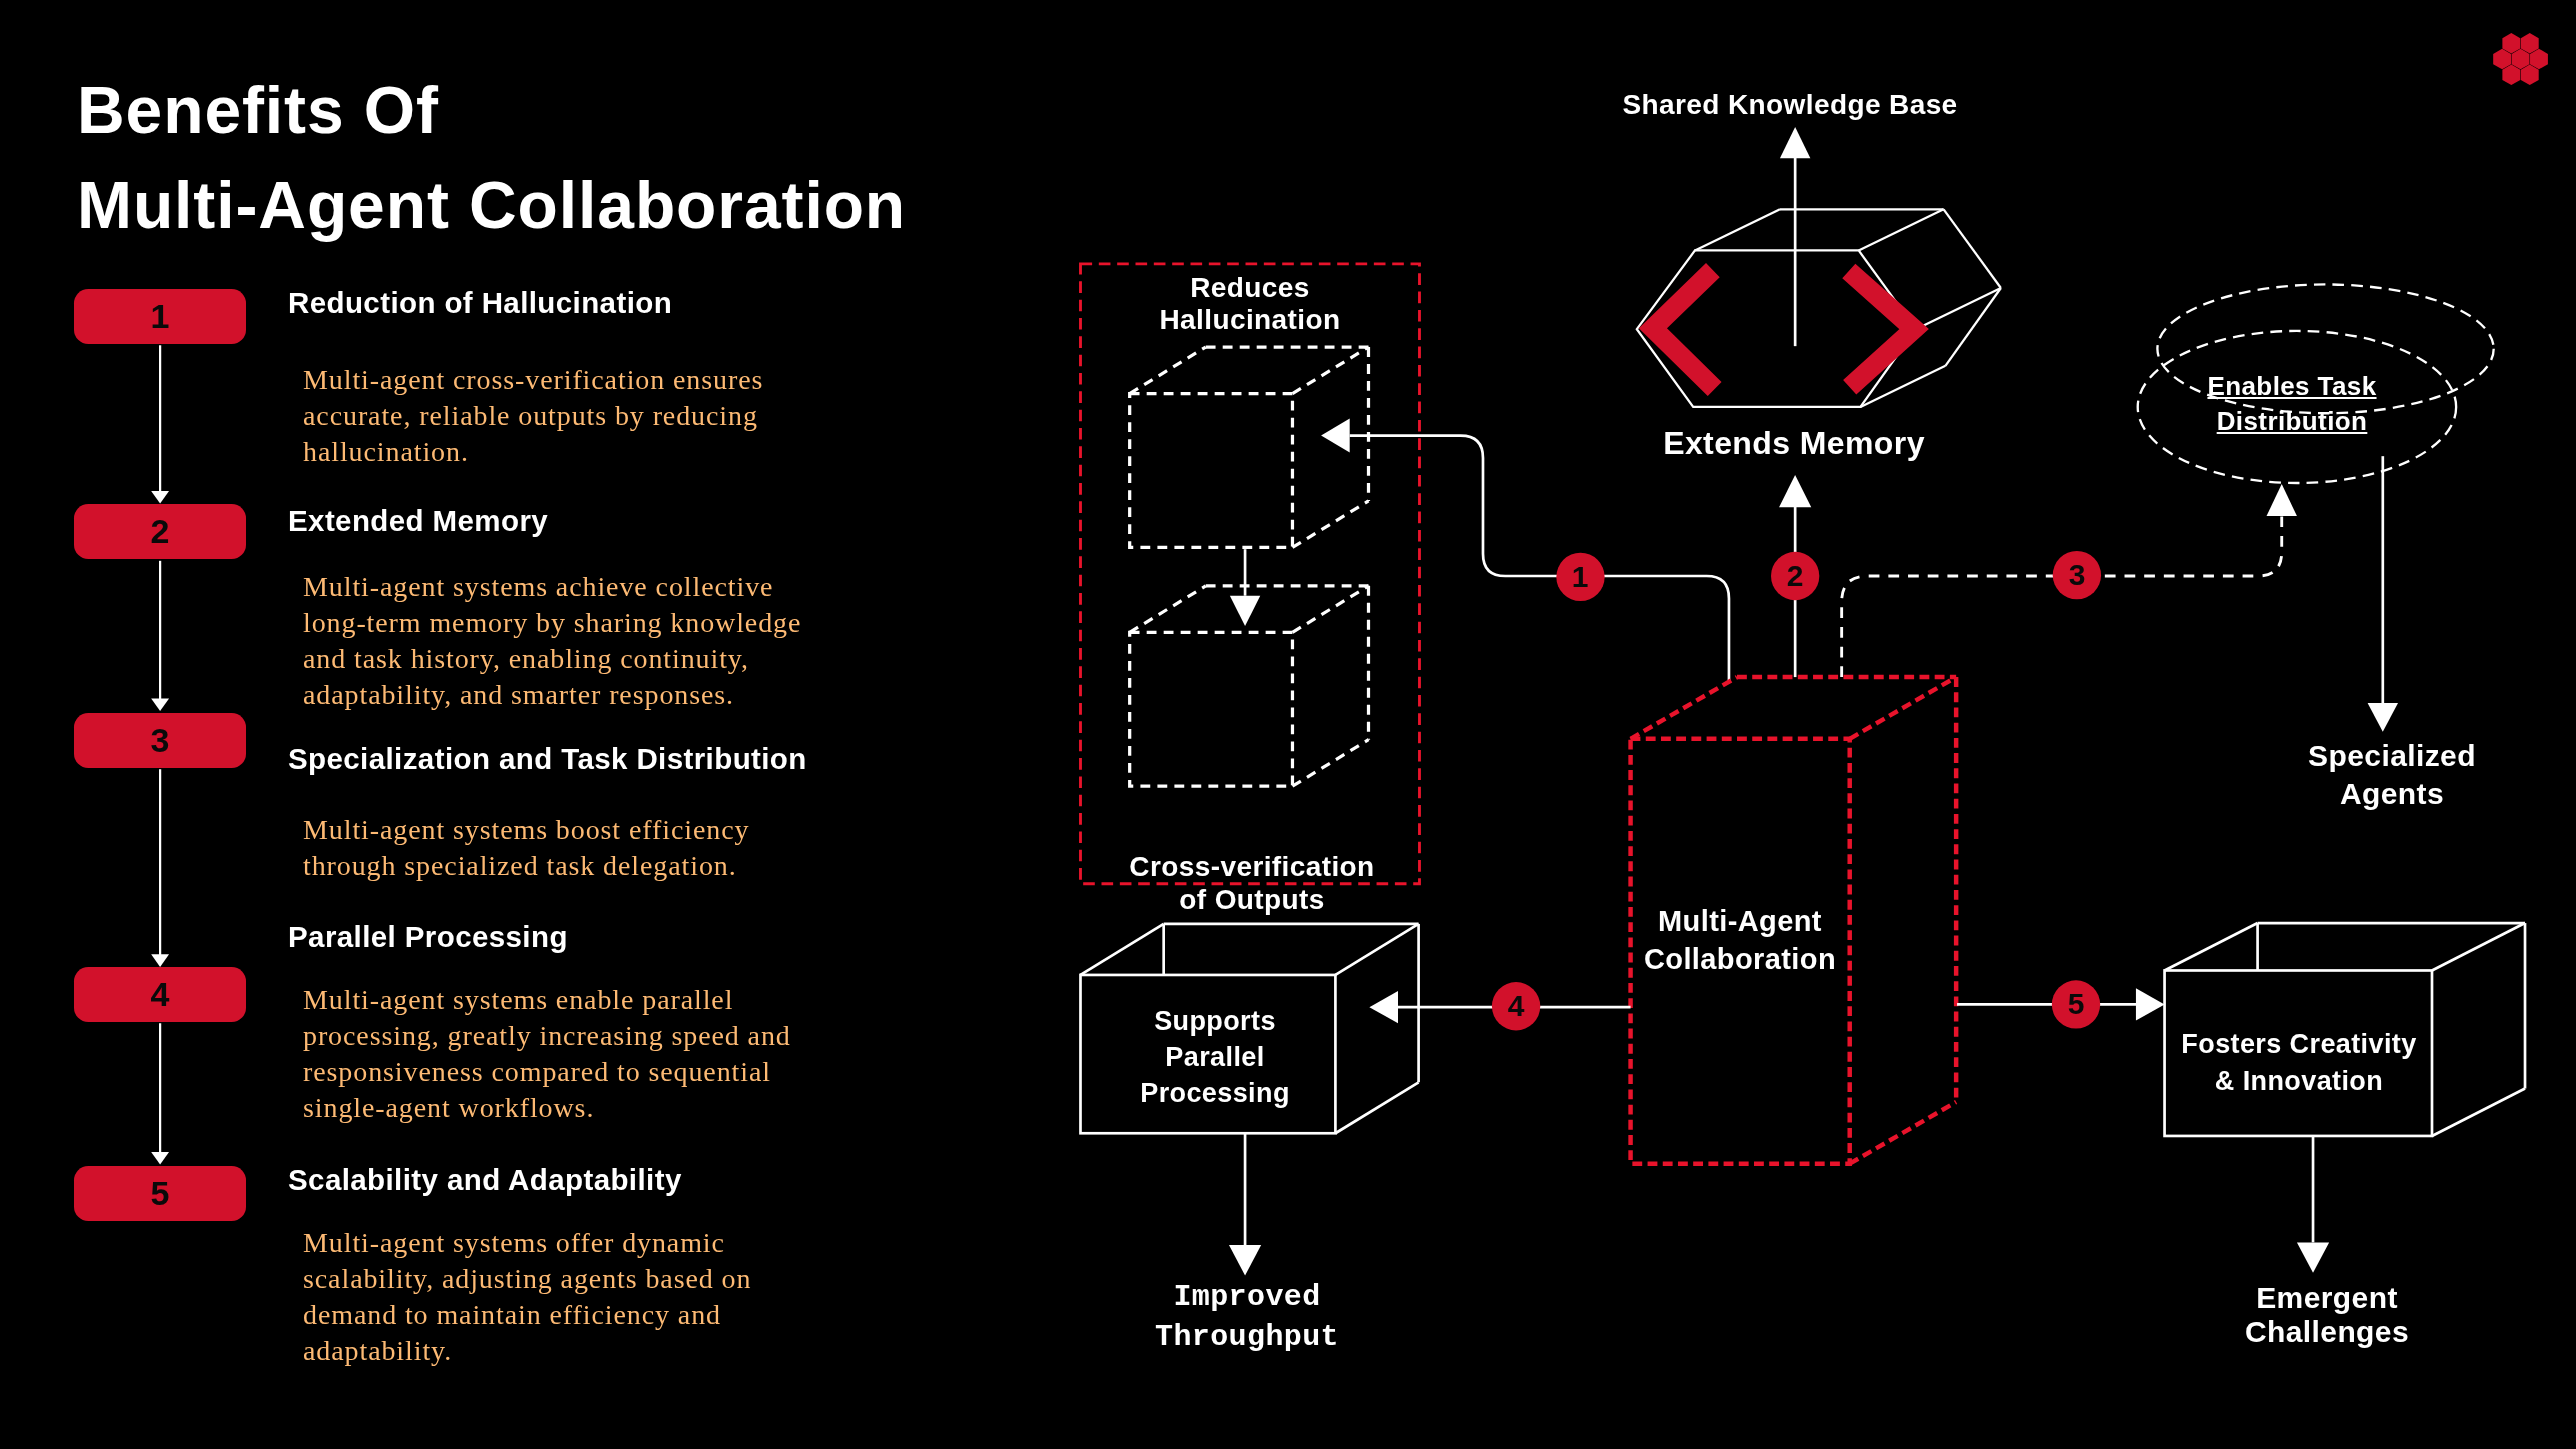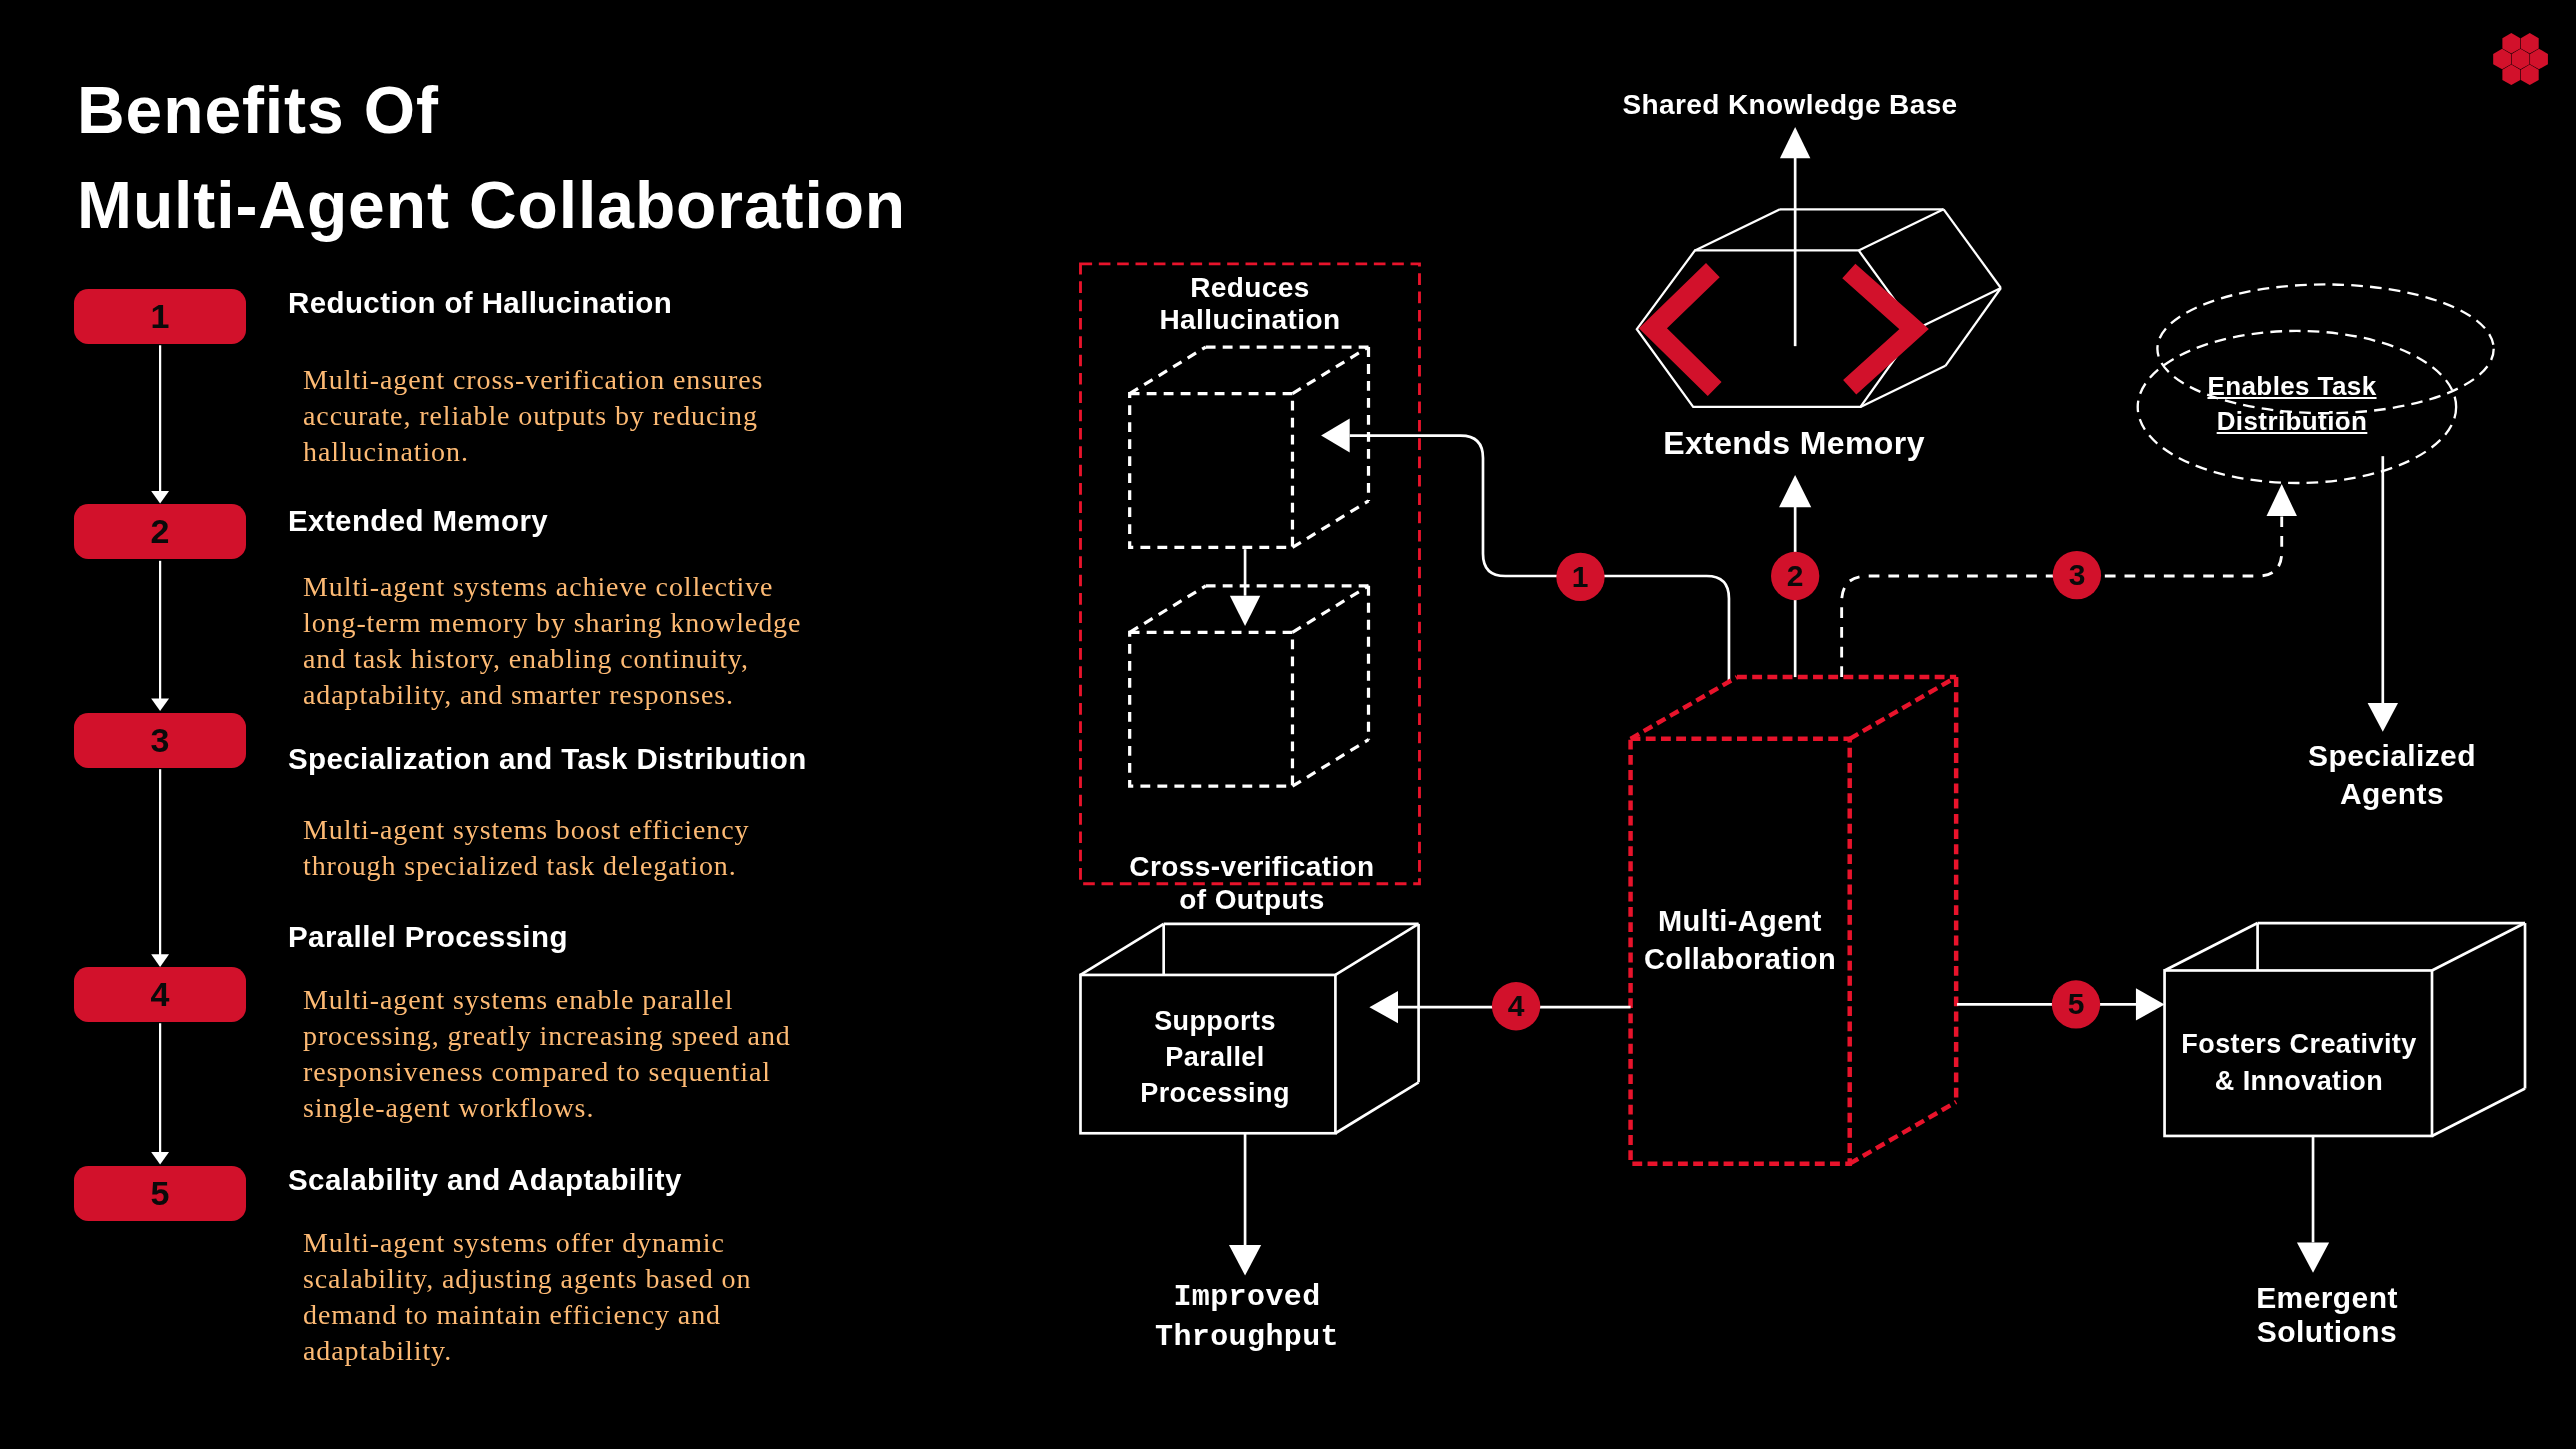--- a/index.html
+++ b/index.html
@@ -209,21 +209,21 @@
 Distribution</div>
   <div class="lbl" style="left:2392px;top:775px;font-size:30px;line-height:38px;">Specialized
 Agents</div>
   <div class="lbl" style="left:1215px;top:1057px;font-size:27px;line-height:36px;">Supports
 Parallel
 Processing</div>
   <div class="lbl" style="left:2299px;top:1063px;font-size:27px;line-height:37px;">Fosters Creativity
 &amp; Innovation</div>
   <div class="lbl" style="left:1247px;top:1317px;font-size:30px;line-height:40px;font-family:Liberation Mono, monospace;">Improved
 Throughput</div>
-  <div class="lbl" style="left:2327px;top:1315px;font-size:30px;">Emergent Solutions</div>
+  <div class="lbl" style="left:2327px;top:1315px;font-size:30px;">Emergent Challenges</div>
 
   <div class="badge" style="left:1580px;top:577px">1</div>
   <div class="badge" style="left:1795px;top:576px">2</div>
   <div class="badge" style="left:2077px;top:575px">3</div>
   <div class="badge" style="left:1516px;top:1006px">4</div>
   <div class="badge" style="left:2076px;top:1004px">5</div>
 </div>
 
 
 </body></html>

